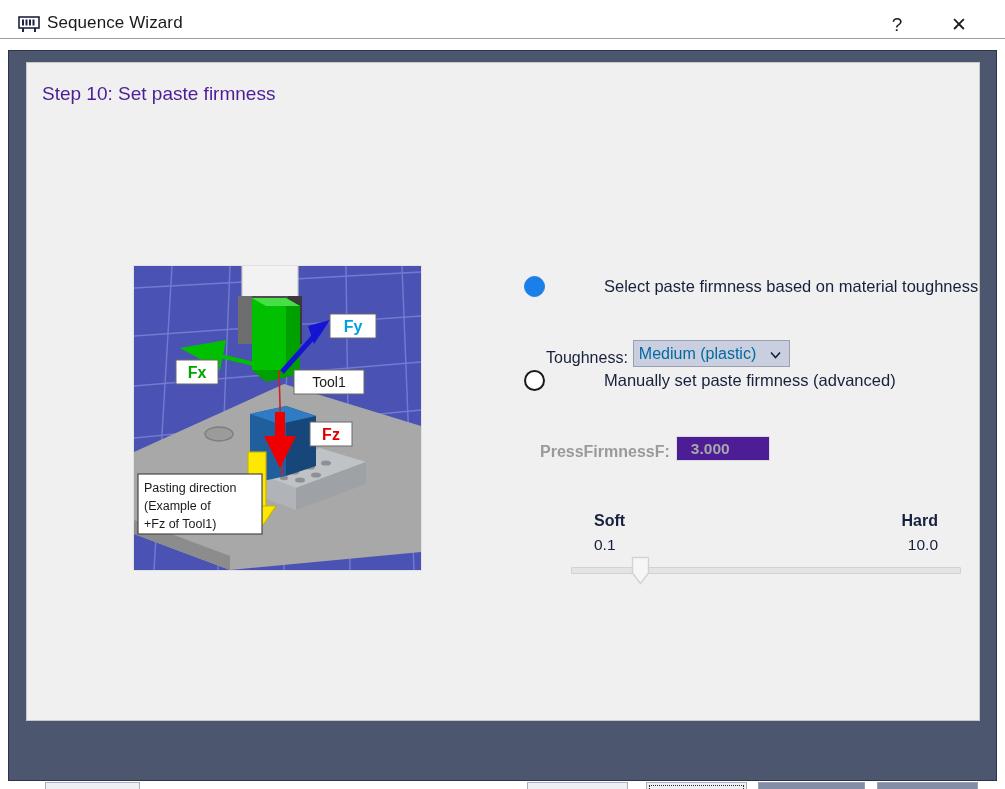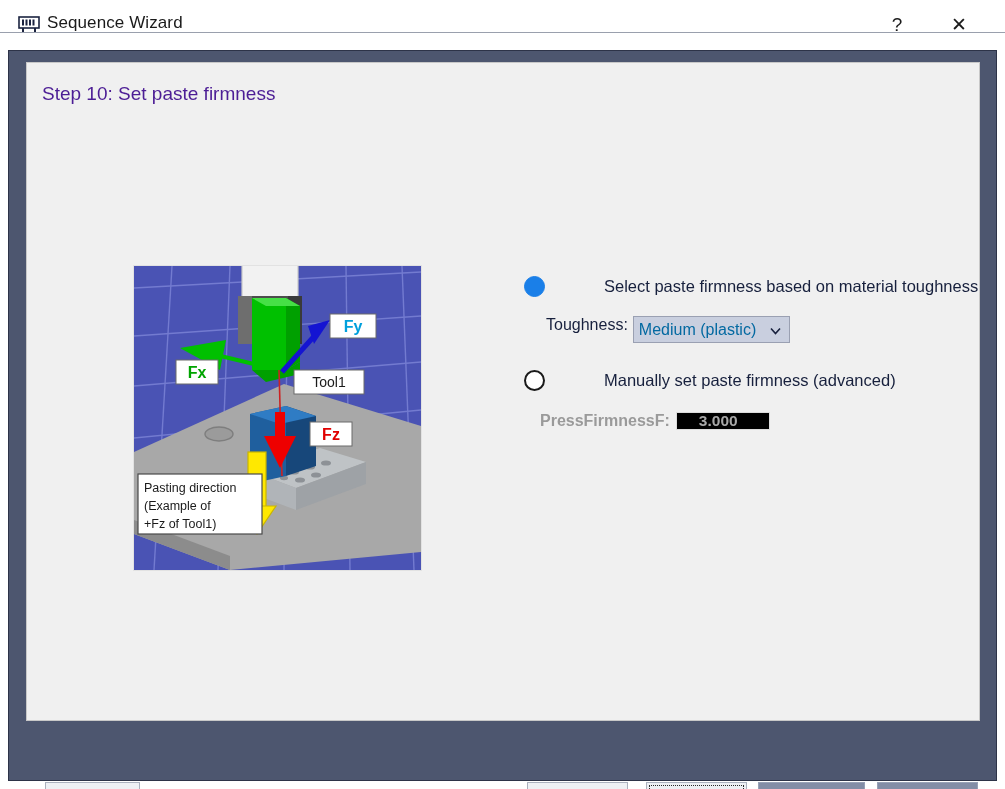--- a/index.html
+++ b/index.html
@@ -15,21 +15,21 @@
     width: 1005px;
     height: 789px;
     background: #ffffff;
     overflow: hidden;
   }
 
   
   .titlebar {
     position: absolute;
     left: 0; top: 0;
-    width: 1005px; height: 33px;
+    width: 1005px; height: 39px;
     background: #ffffff;
     border-bottom: 1px solid #9aa0ad;
     box-sizing: border-box;
   }
   .title-icon {
     position: absolute;
     left: 18px; top: 16px;
     width: 22px; height: 17px;
   }
   .title-text {
@@ -119,21 +119,22 @@
   .radio-label {
     margin-left: 16px;
     font-size: 16.5px;
     color: #17203d;
     white-space: nowrap;
   }
 
   .field-row {
     position: absolute;
     display: flex;
-    align-items: flex-start;
+    align-items: flex-end;
+    margin-top: 24px;
   }
   .field-label {
     font-size: 16px;
     color: #17203d;
     white-space: nowrap;
   }
   .field-label.disabled { color: #9a9a9a; }
 
   .combo {
     margin-left: 5px;
@@ -151,27 +152,27 @@
     color: #0369a1;
     white-space: nowrap;
   }
   .combo-arrow {
     margin-left: 13px;
     width: 13px; height: 13px;
   }
 
   .textbox {
     margin-left: 6px;
-    width: 94px; height: 18px;
-    background: #000000;
+    width: 94px; height: 25px;
+    background: #4c1d95;
     border: 1px solid #dcdcdc;
     box-sizing: border-box;
     display: flex;
     align-items: center;
-    padding-left: 22px;
+    padding-left: 14px;
   }
   .textbox-text {
     font-size: 15.5px;
     color: #a8a8a8;
   }
 
   
   .slider-wrap {
     position: absolute;
     left: 47px; top: 236px;
@@ -395,20 +396,32 @@
           <span class="radio-label">Manually set paste firmness (advanced)</span>
         </div>
 
         <div class="field-row" style="left:16px; top:136px;font-weight:bold;">
           <span class="field-label disabled">PressFirmnessF:</span>
           <span class="textbox">
             <span class="textbox-text">3.000</span>
           </span>
         </div>
 
+        <div class="slider-wrap">
+          <span class="sl-cap sl-soft">Soft</span>
+          <span class="sl-val sl-softv">0.1</span>
+          <span class="sl-cap sl-hard">Hard</span>
+          <span class="sl-val sl-hardv">10.0</span>
+          <div class="sl-track"></div>
+          <div class="sl-thumb">
+            <svg width="19" height="29" viewBox="0 0 19 29">
+              <path d="M1.5,1.5 L17.5,1.5 L17.5,17 L9.5,27.5 L1.5,17 Z" fill="#f6f6f6" stroke="#d3d3d3" stroke-width="1.4"></path>
+            </svg>
+          </div>
+        </div>
 
       </div>
     </div>
 
     <div class="btn normal btn-cancel">
       
     </div>
 
     <div class="btn normal btn-back">
       

